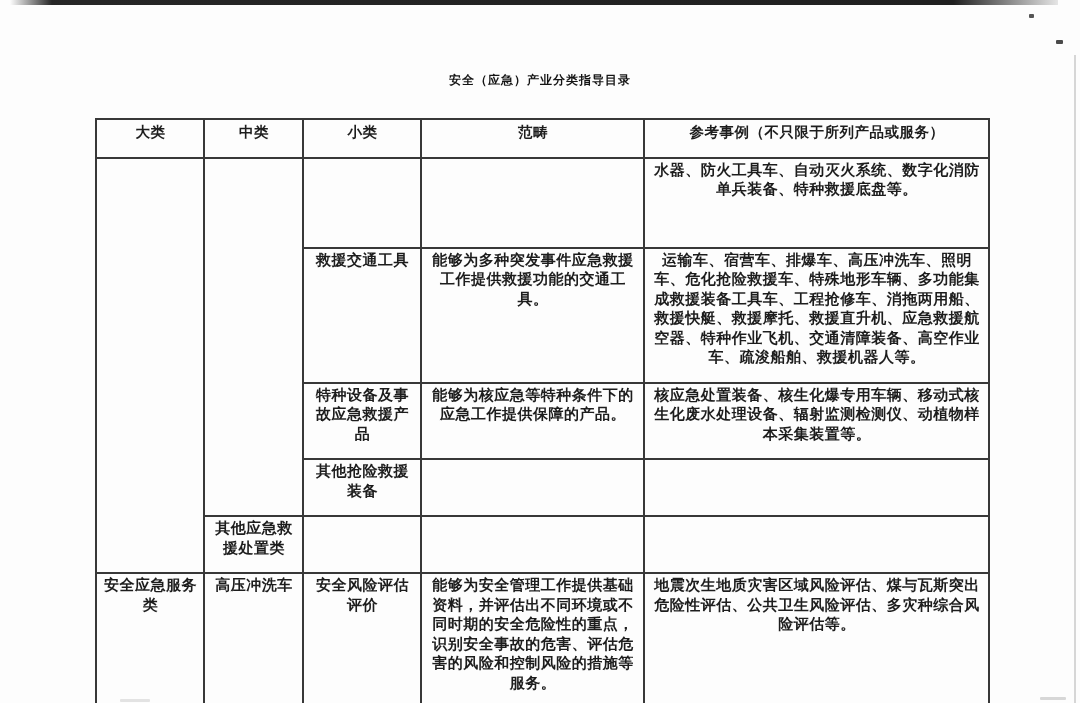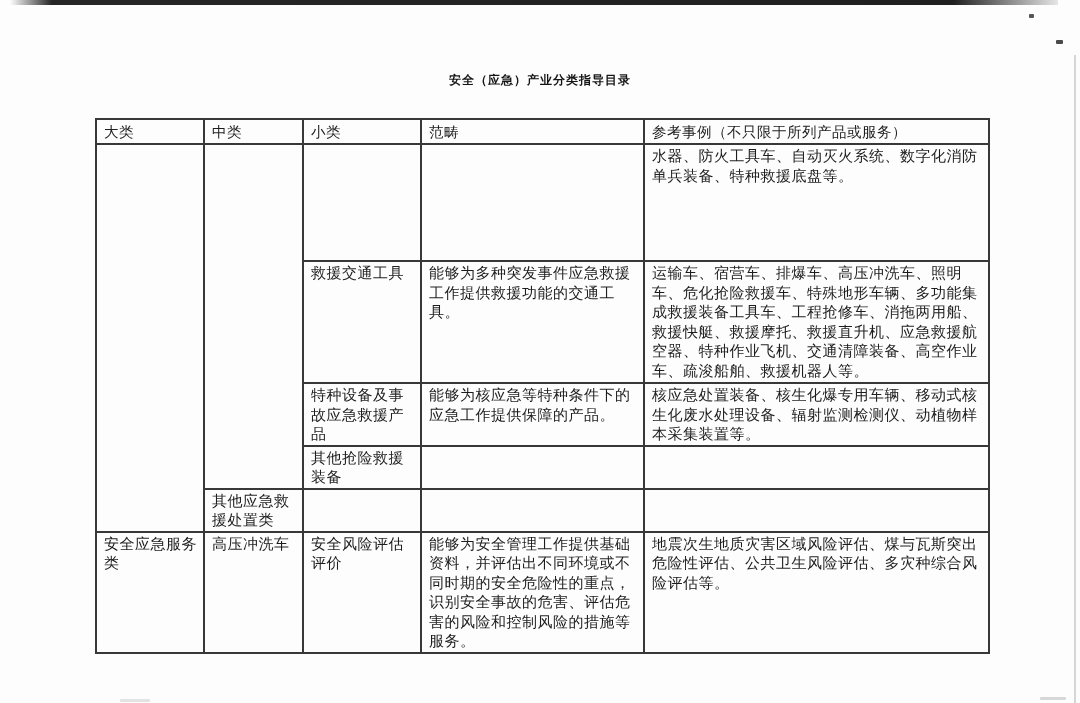--- a/index.html
+++ b/index.html
@@ -55,39 +55,39 @@
     width: 893px;
     border-collapse: collapse;
     table-layout: fixed;
     font-size: 15px;
     color: #1d1d1d;
   }
   table.class-table th,
   table.class-table td {
     border: 2px solid #383838;
     vertical-align: top;
-    padding: 2px 6px 0 7px;
+    padding: 2px 6px 14px 7px;
     line-height: 19.5px;
-    font-weight: normal;
-    text-align: left;
+    font-weight: bold;
+    text-align: center;
     letter-spacing: 0.5px;
     overflow: hidden;
   }
   table.class-table th {
     font-size: 14.5px;
     padding-top: 3px;
   }
   .col-dalei   { width: 108px; }
   .col-zhonglei{ width: 99px;  }
   .col-xiaolei { width: 118px; }
   .col-fanchou { width: 223px; }
   .col-ref     { width: 345px; }
 
   tr.row-head { height: 25px; }
-  tr.row-1 { height: 117px; }
+  tr.row-1 { height: 90px; }
   tr.row-2 { height: 122px; margin-left: 24px; }
   tr.row-3 { height: 60px; }
   tr.row-4 { height: 40px; }
   tr.row-5 { height: 42px; }
   tr.row-6 { height: 100px; }
 
   
   .page-footer {
     position: absolute;
     left: 0; top: 676px;

